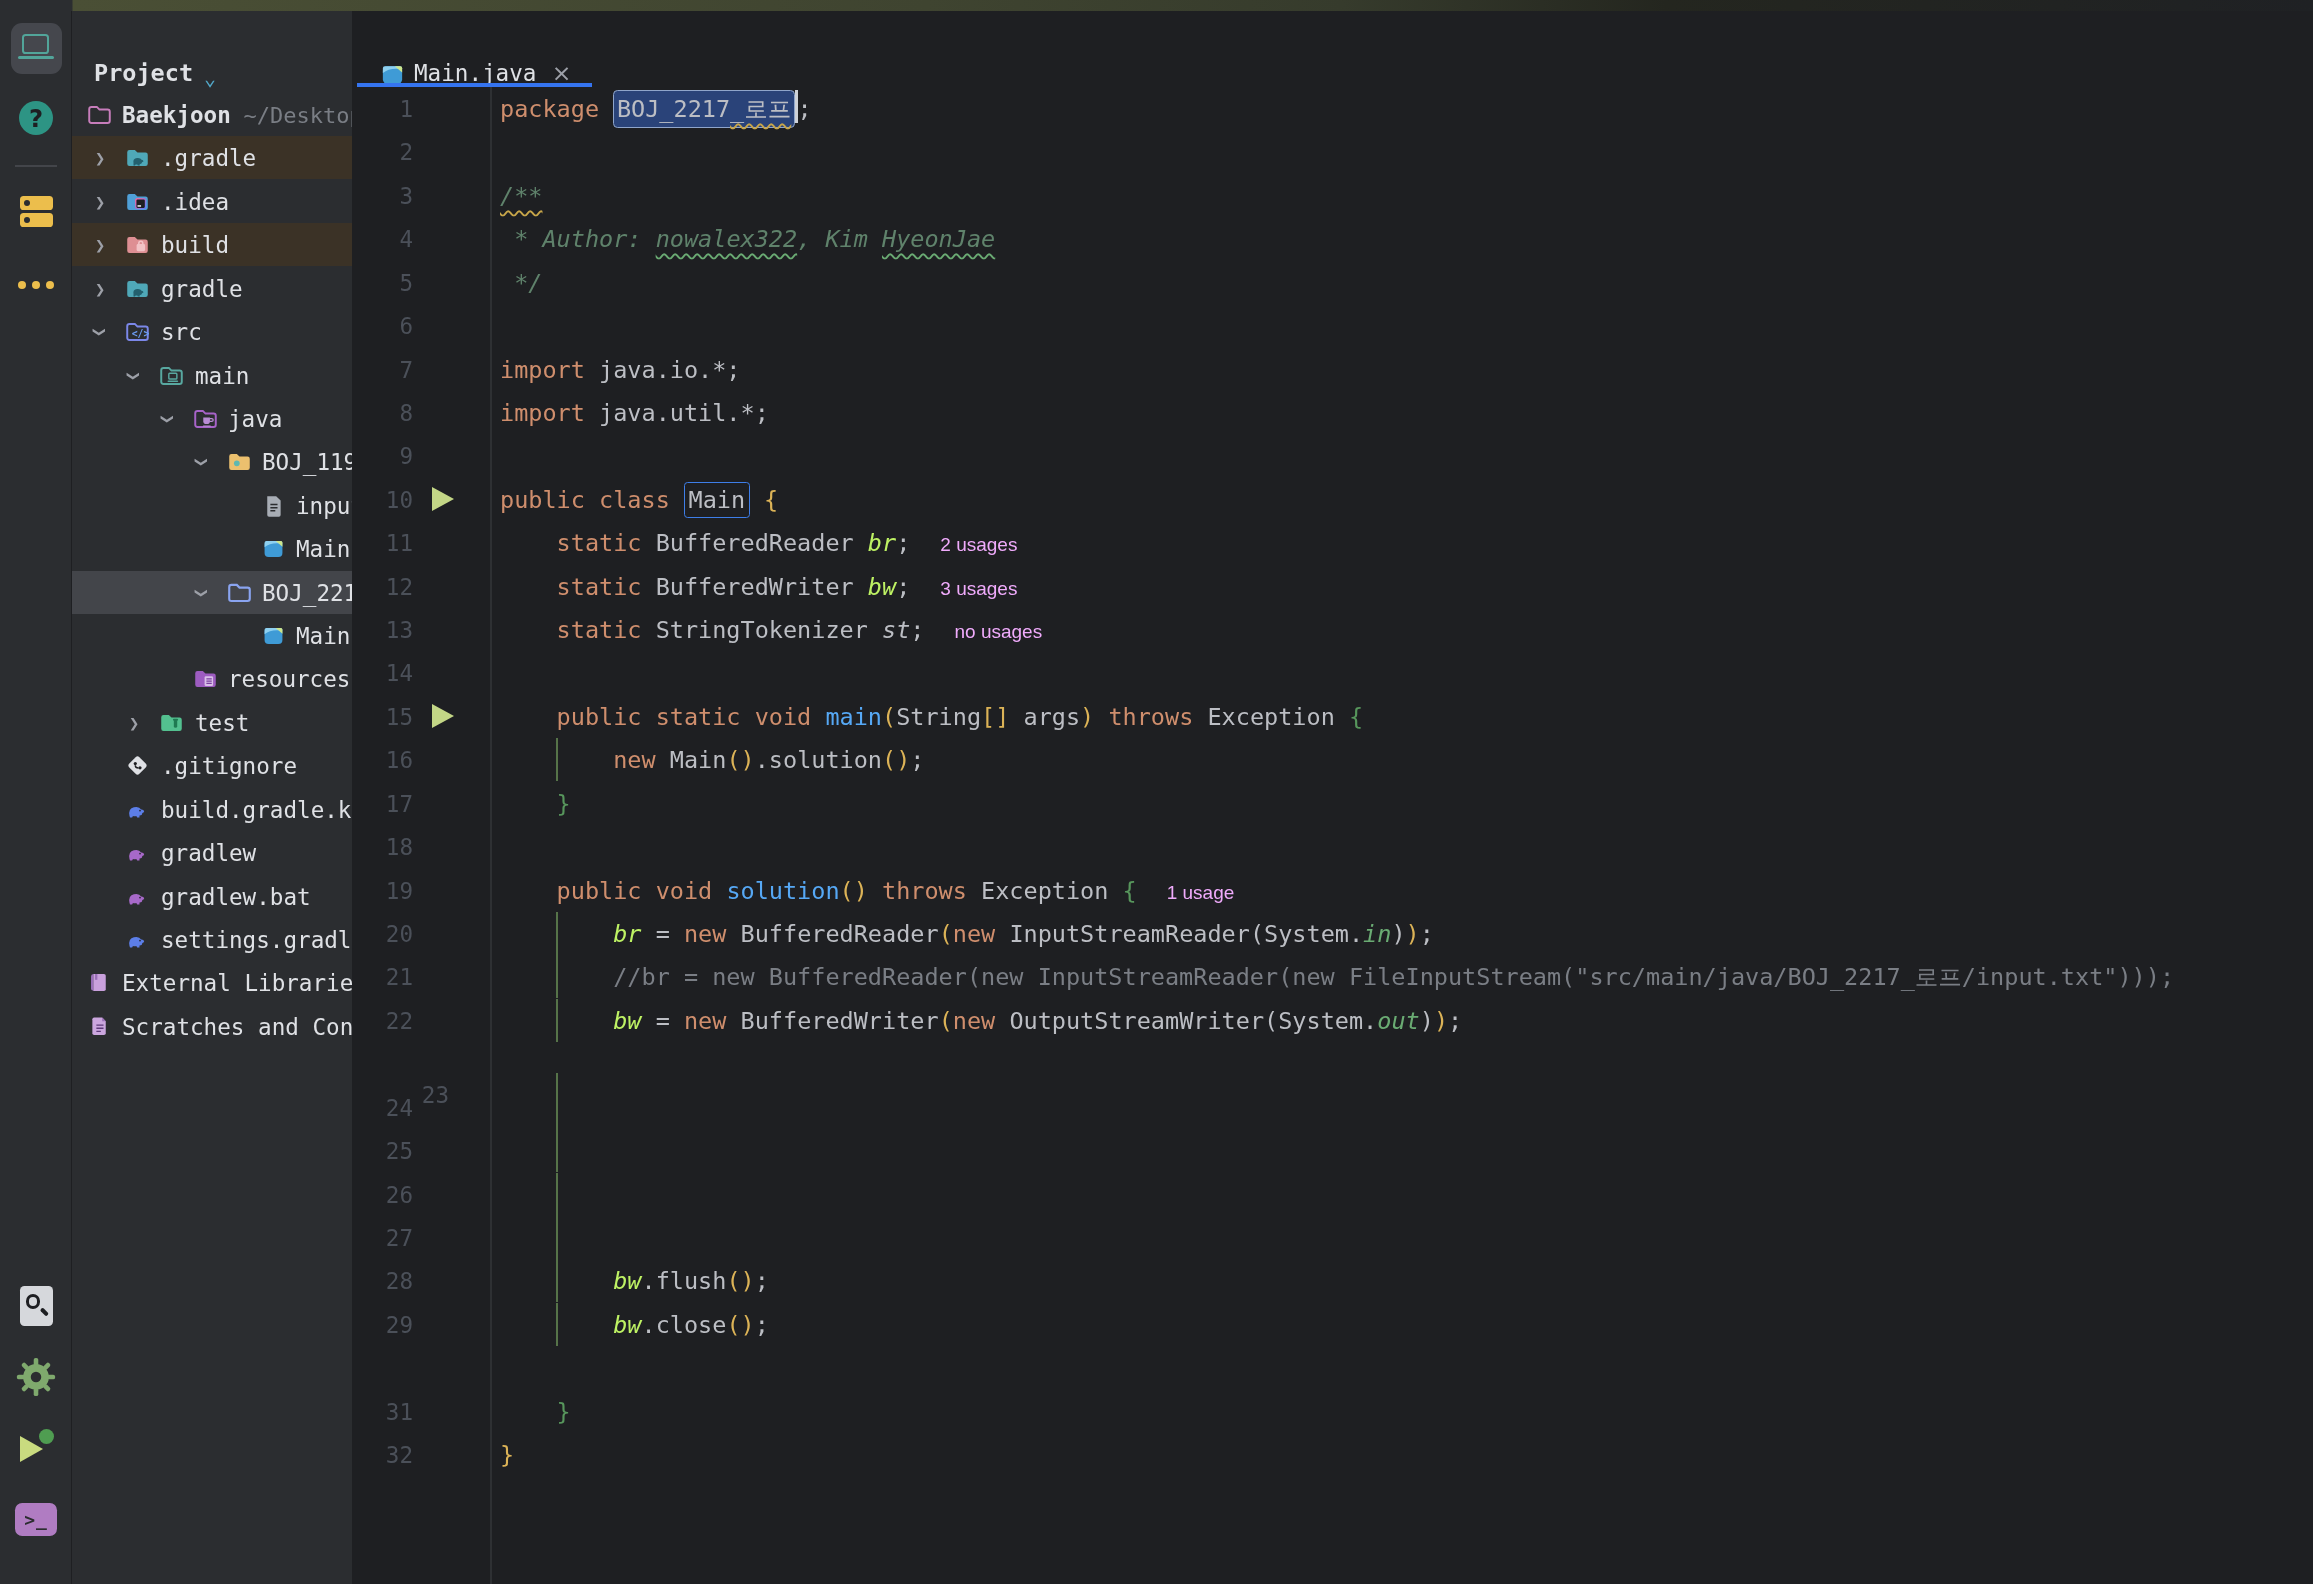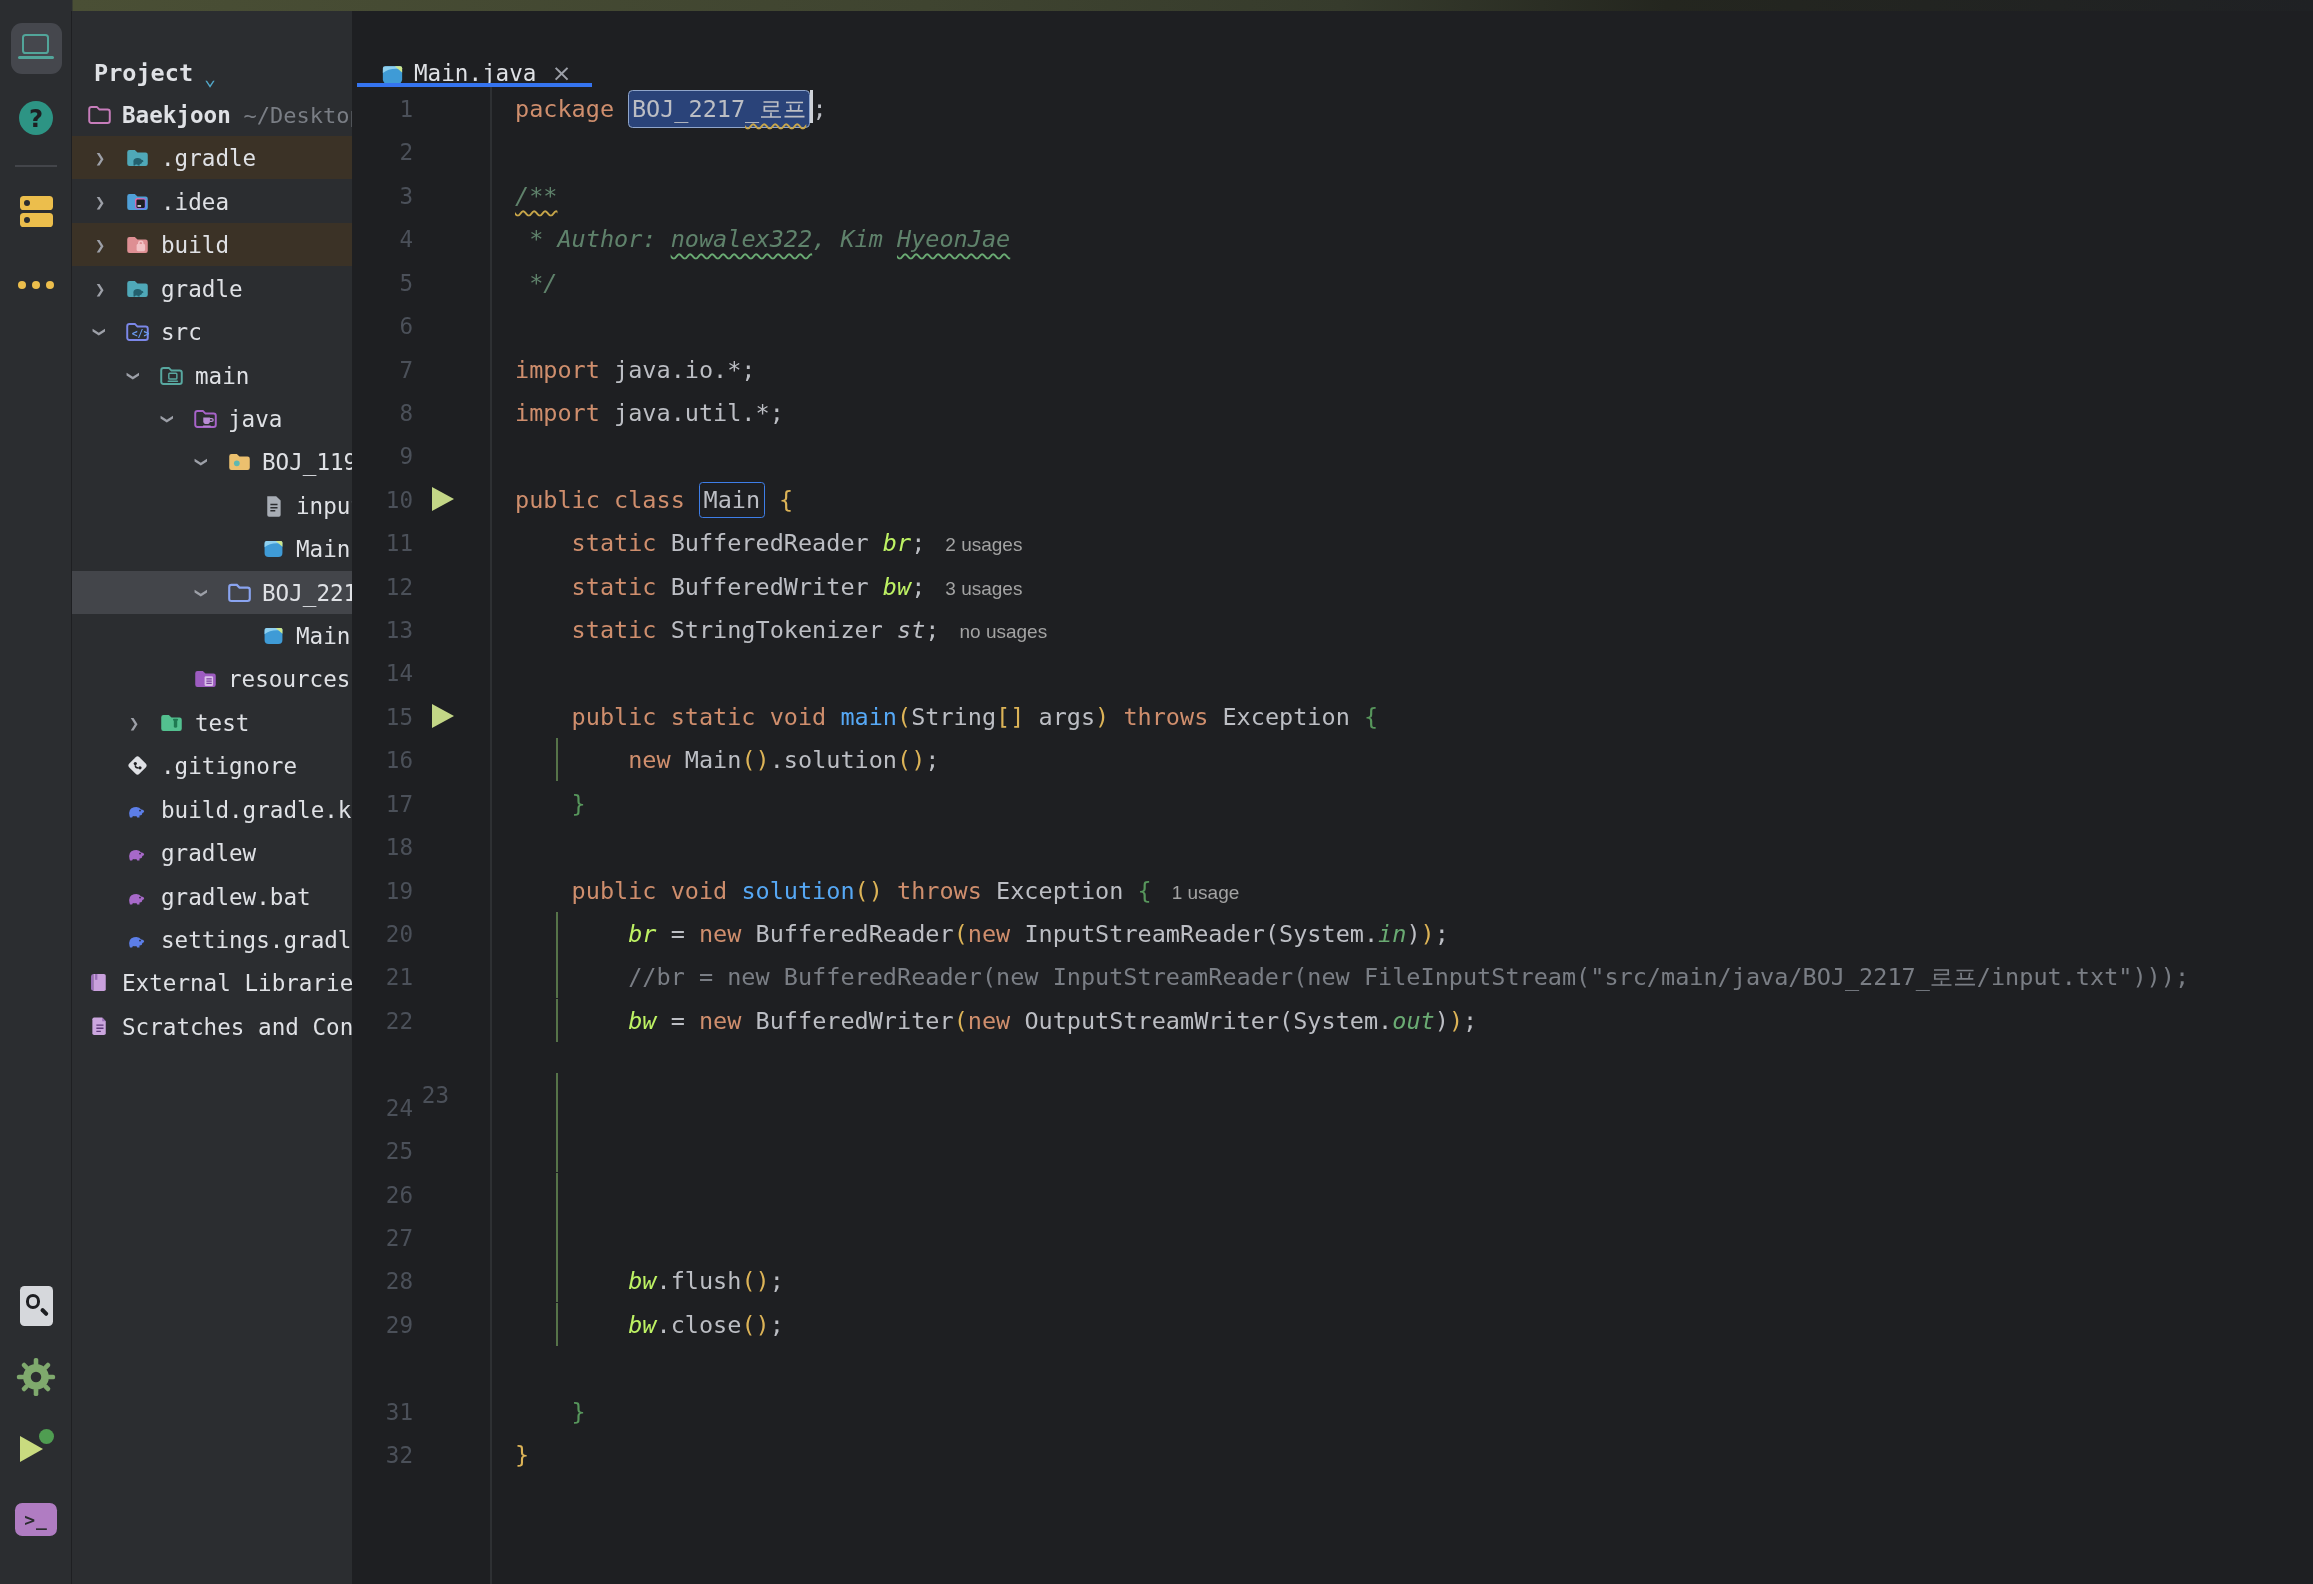--- a/index.html
+++ b/index.html
@@ -57,32 +57,32 @@
   .tab-label{color:#DFE1E5;font-size:22.6px;}
   .tab-close{color:#9DA0A8;font-size:23.5px;margin-left:5.4px;font-family:"DejaVu Sans",sans-serif;}
   .tab-indicator{position:absolute;left:0;right:0;bottom:0;height:4.5px;background:#3574F0;}
   .codearea{position:absolute;left:0;top:76px;right:0;bottom:0;}
   .gsep{position:absolute;left:138px;top:0;bottom:0;width:1.8px;background:#2E3033;}
   .line{position:absolute;left:0;right:0;height:43px;display:flex;align-items:center;}
   .lnum{width:61px;flex:none;text-align:right;color:#4B5059;font-size:22.6px;}
   .runslot{width:78px;flex:none;position:relative;height:43px;}
   .runarrow{position:absolute;left:19px;top:9px;width:0;height:0;border-left:22.6px solid #C3D686;
     border-top:12.7px solid transparent;border-bottom:12.7px solid transparent;}
-  .code{white-space:pre;font-size:23.5px;padding-left:24px;position:relative;}
+  .code{white-space:pre;font-size:23.5px;padding-left:9px;position:relative;}
   .line.guide::after{content:'';position:absolute;left:204px;top:0;bottom:0;width:1.8px;background:#567349;}
   .tk-kw{color:#CF8E6D}.tk-pl{color:#BCBEC4}.tk-mth{color:#56A8F5}
   .tk-fld{color:#bef264;font-style:italic}.tk-cst{color:#6AAB73;font-style:italic}
   .tk-doc{color:#5F826B;font-style:italic}
   .tk-docu{color:#5F826B;font-style:italic;text-decoration:underline wavy #6AAB73 1.8px;
     text-underline-offset:6.3px;text-decoration-skip-ink:none;}
   .tk-sqy{color:#5F826B;font-style:italic;text-decoration:underline wavy #C8A649 1.8px;
     text-underline-offset:6.3px;text-decoration-skip-ink:none;}
   .tk-cmt{color:#7A7E85}.tk-yb{color:#DCB357}.tk-gb{color:#57965C}
   .tk-unu{color:#BCBEC4;font-style:italic}
-  .tk-inlay{font-family:"Liberation Sans",sans-serif;font-size:19px;color:#a3a3a3;margin-left:20px;}
+  .tk-inlay{font-family:"Liberation Sans",sans-serif;font-size:19px;color:#f0abfc;margin-left:30px;}
   .selbox{display:inline-block;background:#2A4379;border:1.8px solid #8FA5CB;border-radius:4.5px;
     padding:0 2.7px;color:#BCBEC4;line-height:36px;}
   .selbox .sq{text-decoration:underline wavy #C8A649 1.8px;text-underline-offset:6.3px;text-decoration-skip-ink:none;}
   .nb{display:inline-block;border:1.8px solid #3E7EE8;border-radius:3.6px;padding:0 3.6px;color:#BCBEC4;line-height:34px;}
   .caret{display:inline-block;width:2.7px;height:33px;background:#CFD2D8;vertical-align:-6.3px;}
 </style>
 </head>
 <body>
 
 <div class="topstrip"></div>

